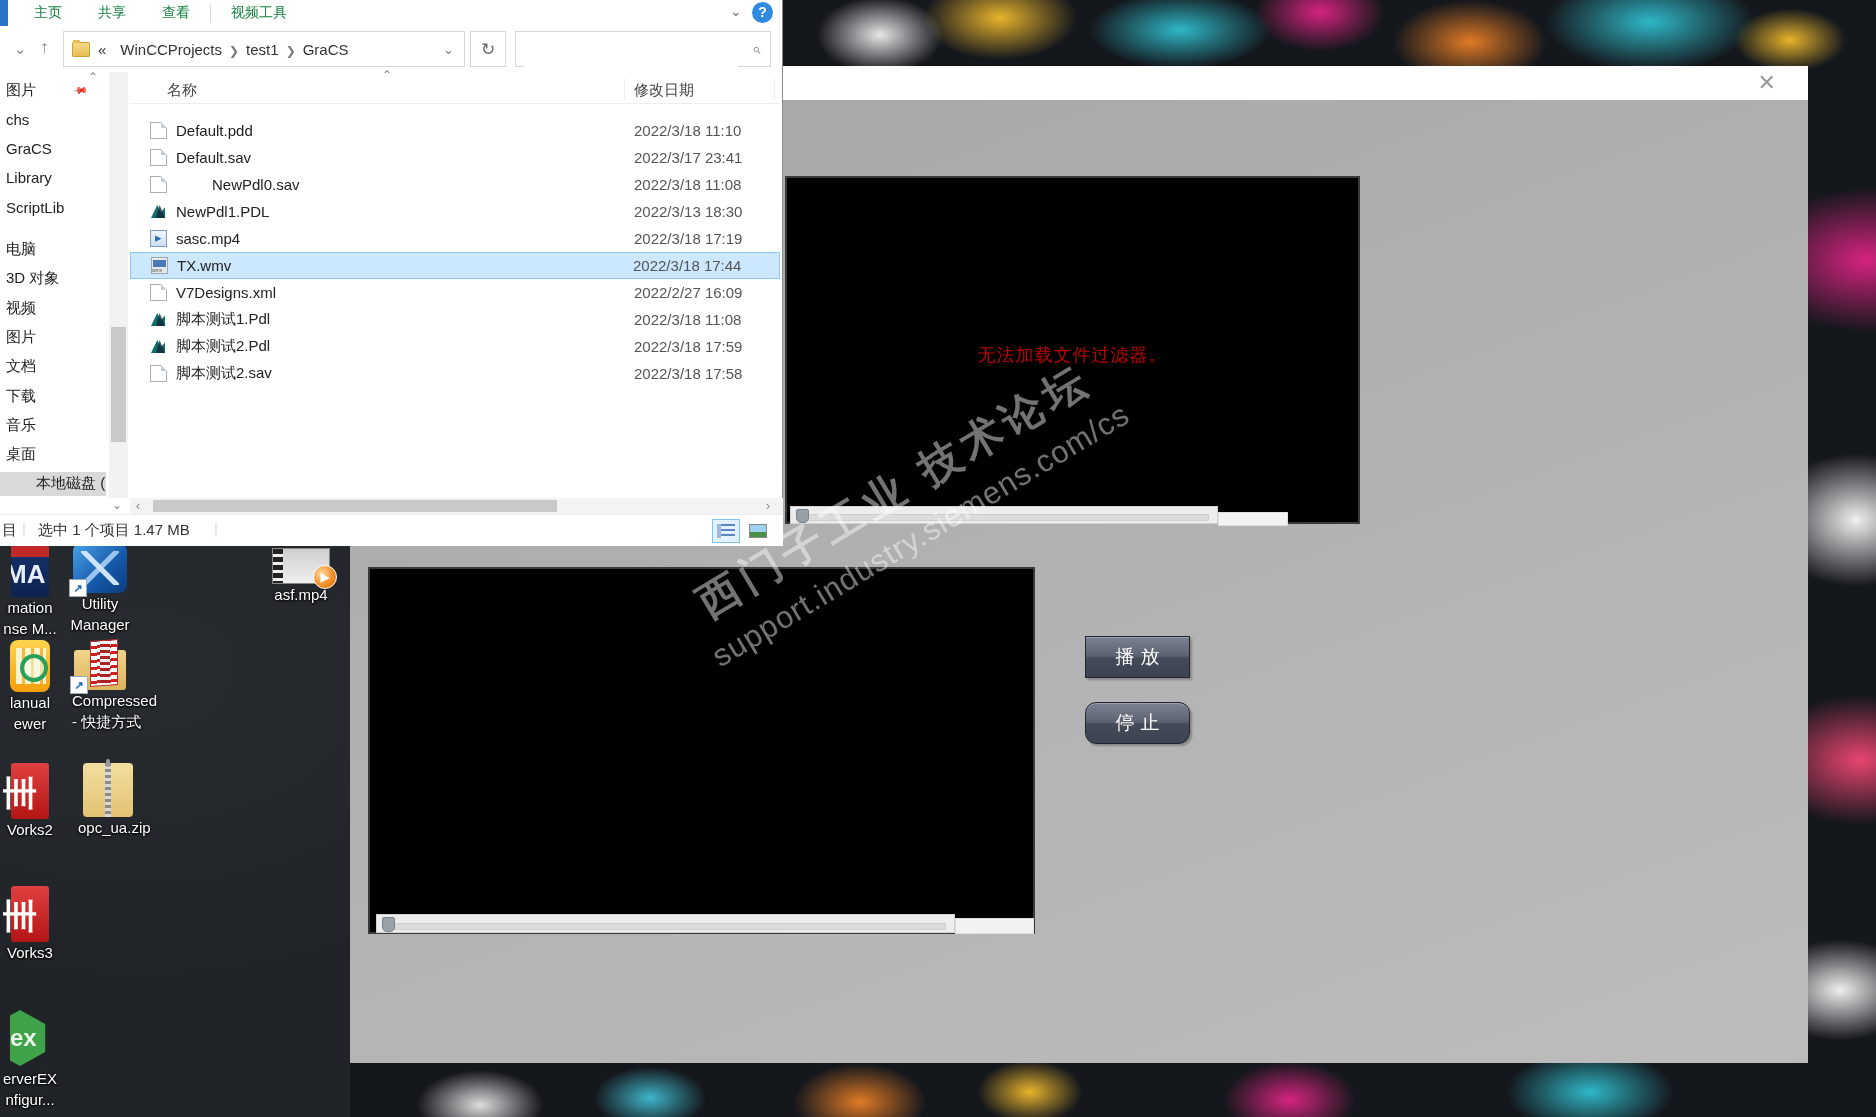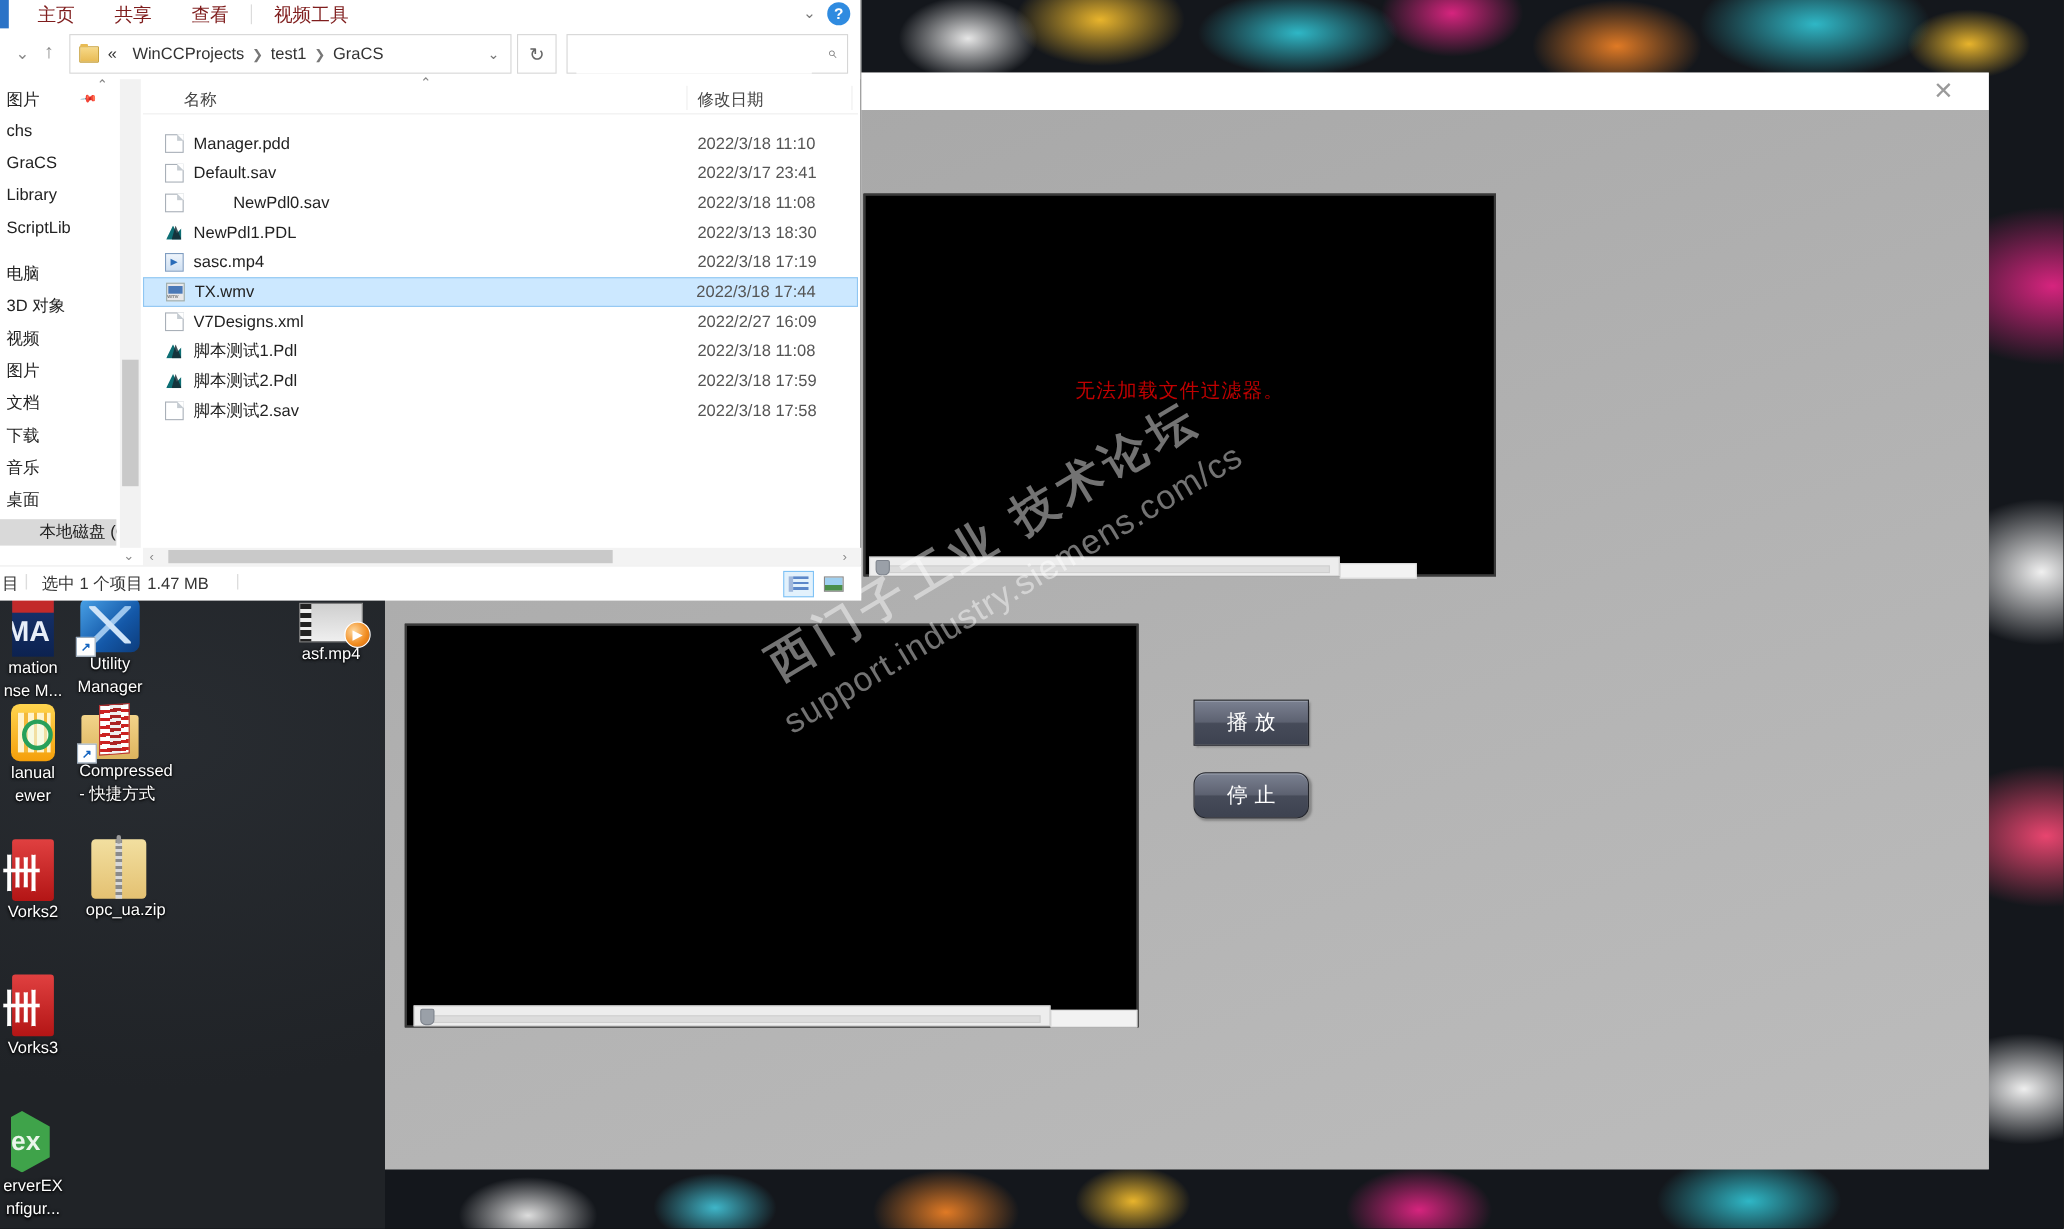--- a/index.html
+++ b/index.html
@@ -96,21 +96,21 @@
     transform:rotate(-31deg);color:rgba(255,255,255,.45);pointer-events:none;z-index:5;}
   .watermark .l1{font-size:42px;font-weight:bold;letter-spacing:6px;white-space:nowrap;}
   .watermark .l2{font-size:31px;letter-spacing:1px;white-space:nowrap;margin-top:6px;}
 
   
   .explorer{left:0;top:0;width:783px;height:545px;background:#fff;border-right:1px solid #8a8a8a;
     border-bottom:1px solid #8a8a8a;box-sizing:border-box;}
   .tabsrow{position:absolute;left:0;top:0;width:100%;height:26px;background:#fff;}
   .fileblue{position:absolute;left:0;top:0;width:8px;height:26px;background:#2b73c7;}
   .tabs{position:absolute;left:16px;top:0;height:26px;display:flex;align-items:center;}
-  .tab{font-size:17px;color:#7f1d1d;padding:0 18px;cursor:pointer;font-family:Liberation Mono, monospace;}
+  .tab{font-size:14px;color:#15803d;padding:0 18px;cursor:pointer;font-family:Liberation Mono, monospace;}
   .tabdiv{width:1px;height:18px;background:#d9d9d9;margin:0 2px;}
   .ribbon-collapse{position:absolute;left:730px;top:3px;font-size:14px;color:#777;}
   .help-btn{position:absolute;left:752px;top:2px;width:21px;height:21px;border-radius:50%;
     background:#2f8be0;color:#fff;font-size:14px;font-weight:bold;text-align:center;line-height:21px;}
   .addrrow{position:absolute;left:0;top:26px;width:100%;height:46px;background:#fff;}
   .navglyph{position:absolute;color:#8a8a8a;font-size:15px;}
   .addrbox{position:absolute;left:63px;top:5px;width:402px;height:36px;border:1px solid #d6d6d6;
     box-sizing:border-box;display:flex;align-items:center;font-size:15px;color:#333;}
   .foldericon{width:16px;height:13px;margin:0 8px 0 8px;background:linear-gradient(#f7d988,#e8bb54);
     border:1px solid #c9a23e;border-radius:1px;position:relative;}
@@ -344,21 +344,21 @@
       <span class="sortcaret">⌃</span>
       <span class="coldate">修改日期</span>
       <span class="colsep" style="left:494px;"></span>
       <span class="colsep" style="left:644px;"></span>
       <span class="headline"></span>
     </div>
 
     <div class="filelist" id="filelist">
         <div class="frow" style="top: 5px;">
           <span class="ficon ic-doc"></span>
-          <span class="fname">Manager.pdd</span>
+          <span class="fname">Default.pdd</span>
           <span class="fdate">2022/3/18 11:10</span>
         </div>
         <div class="frow" style="top: 32px;">
           <span class="ficon ic-doc"></span>
           <span class="fname">Default.sav</span>
           <span class="fdate">2022/3/17 23:41</span>
         </div>
         <div class="frow" style="top: 59px; gap: 36px;">
           <span class="ficon ic-doc"></span>
           <span class="fname">NewPdl0.sav</span>

